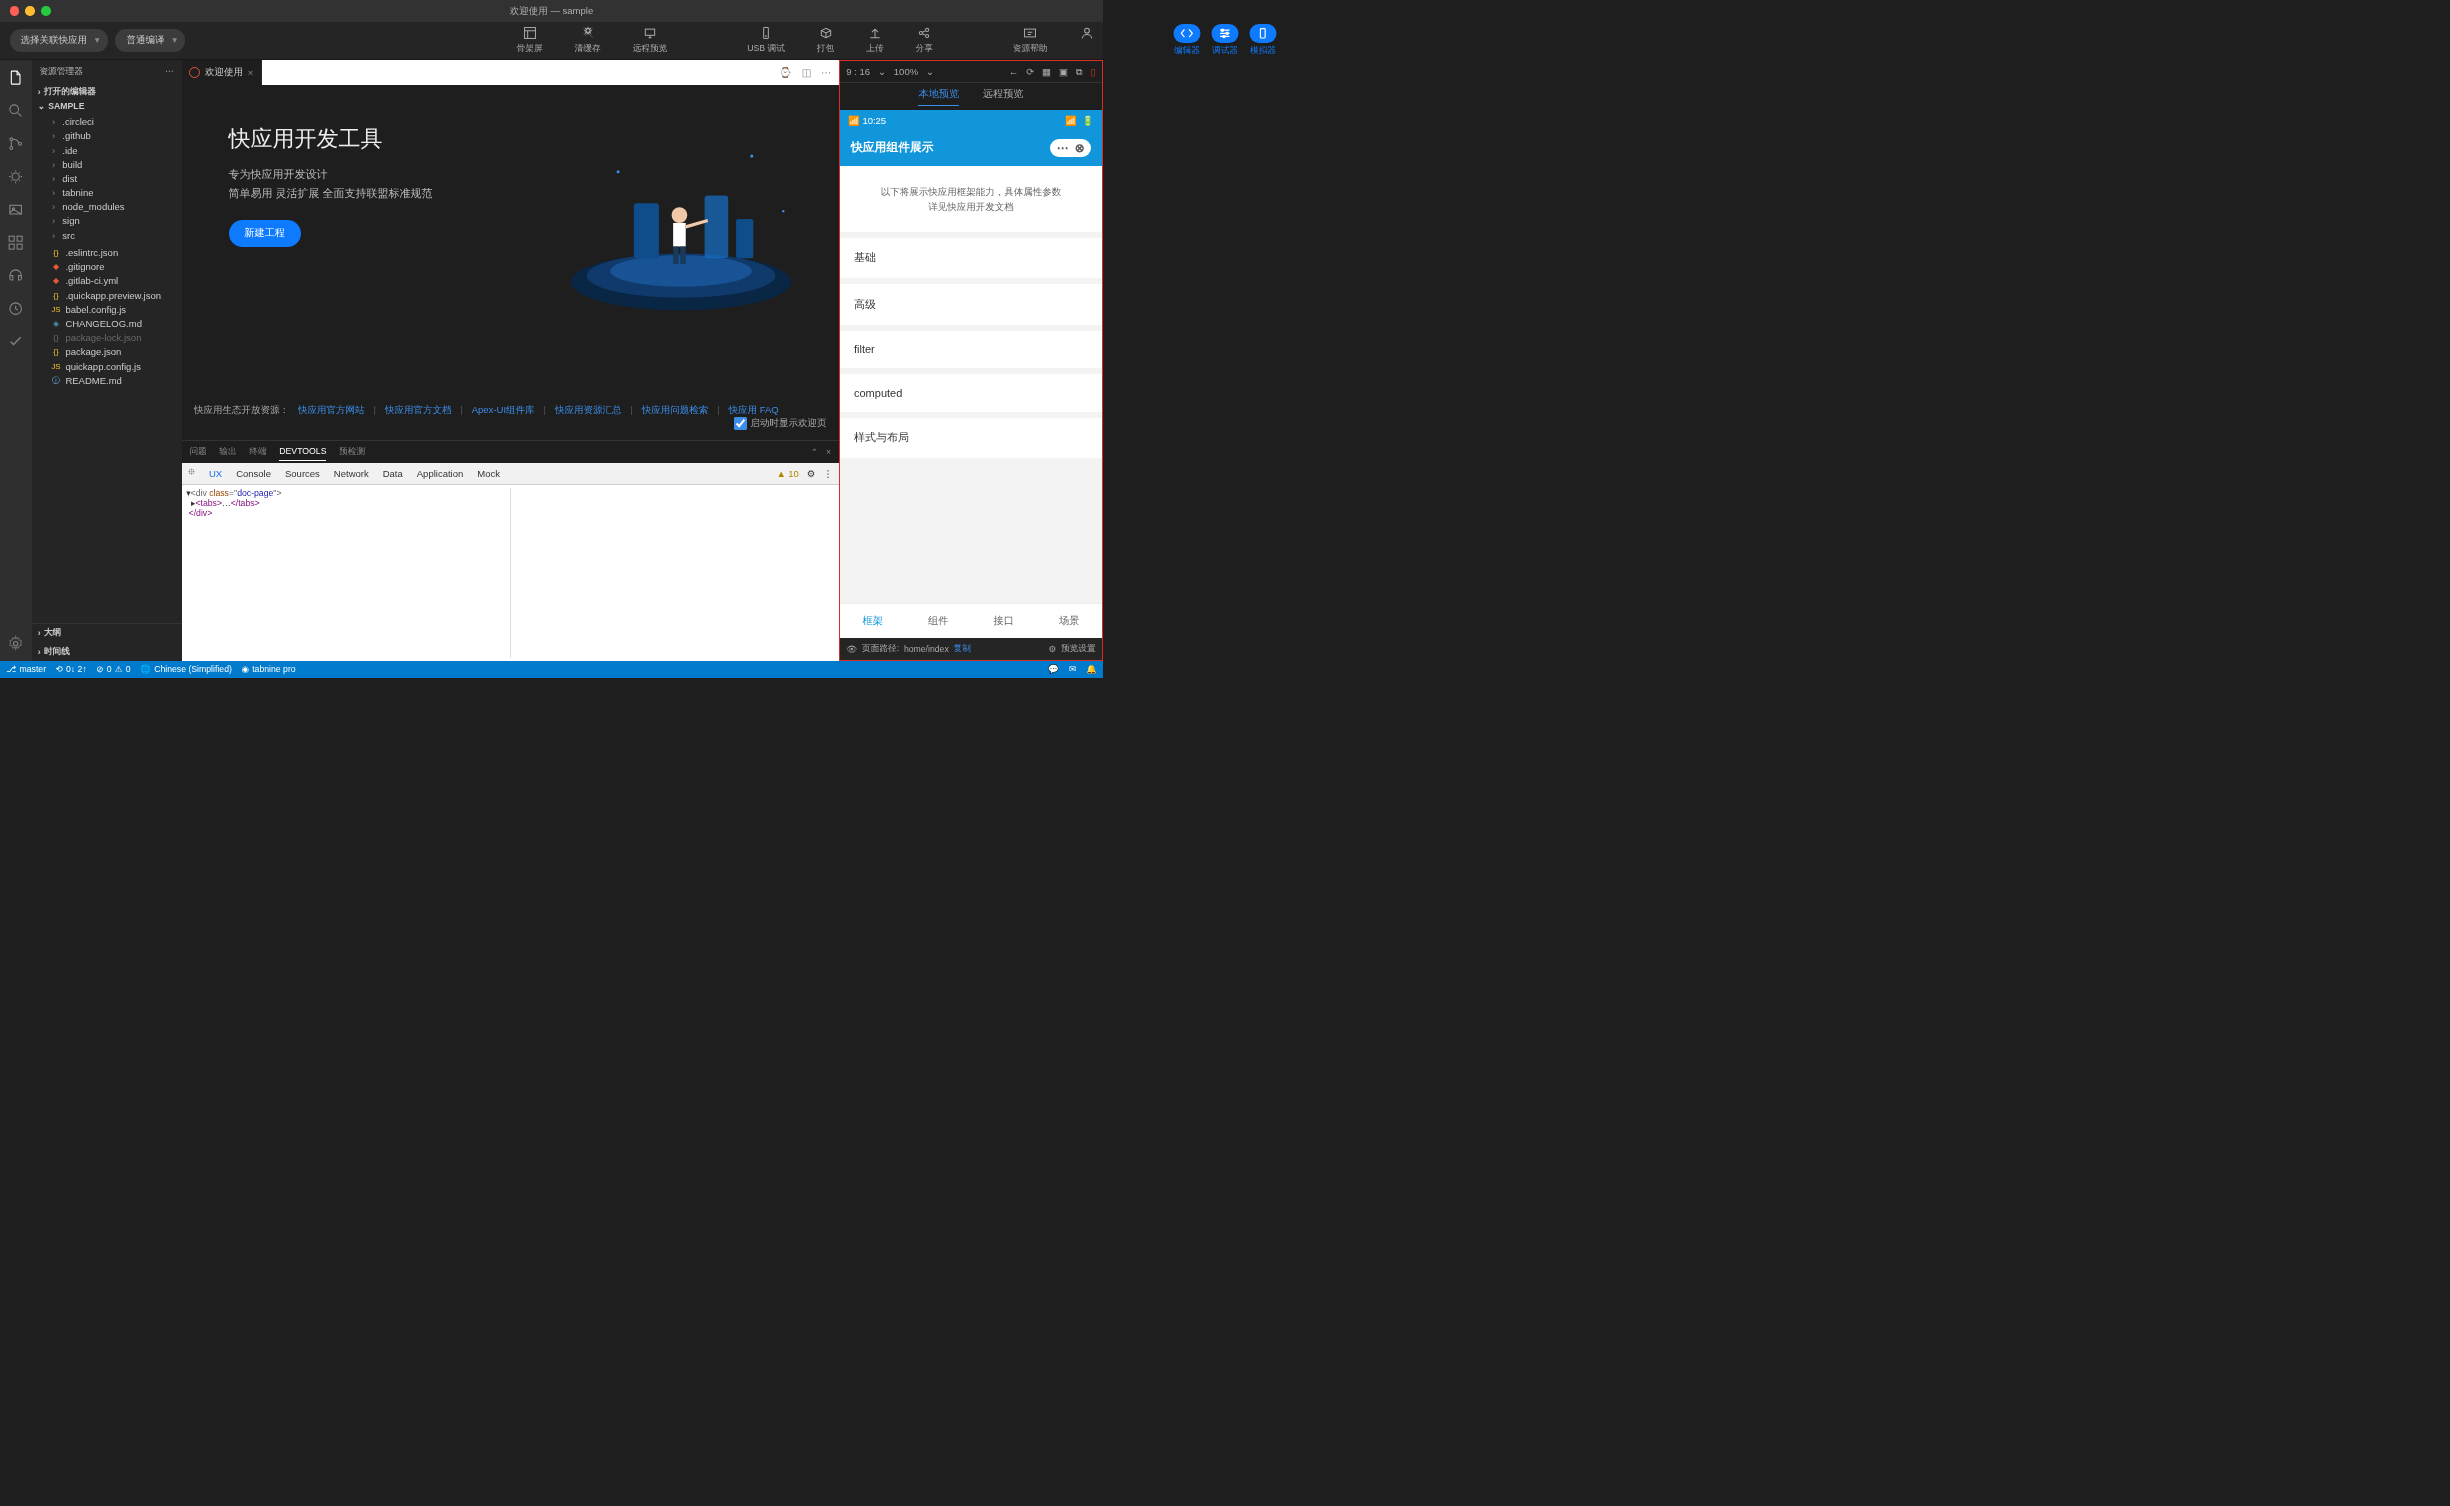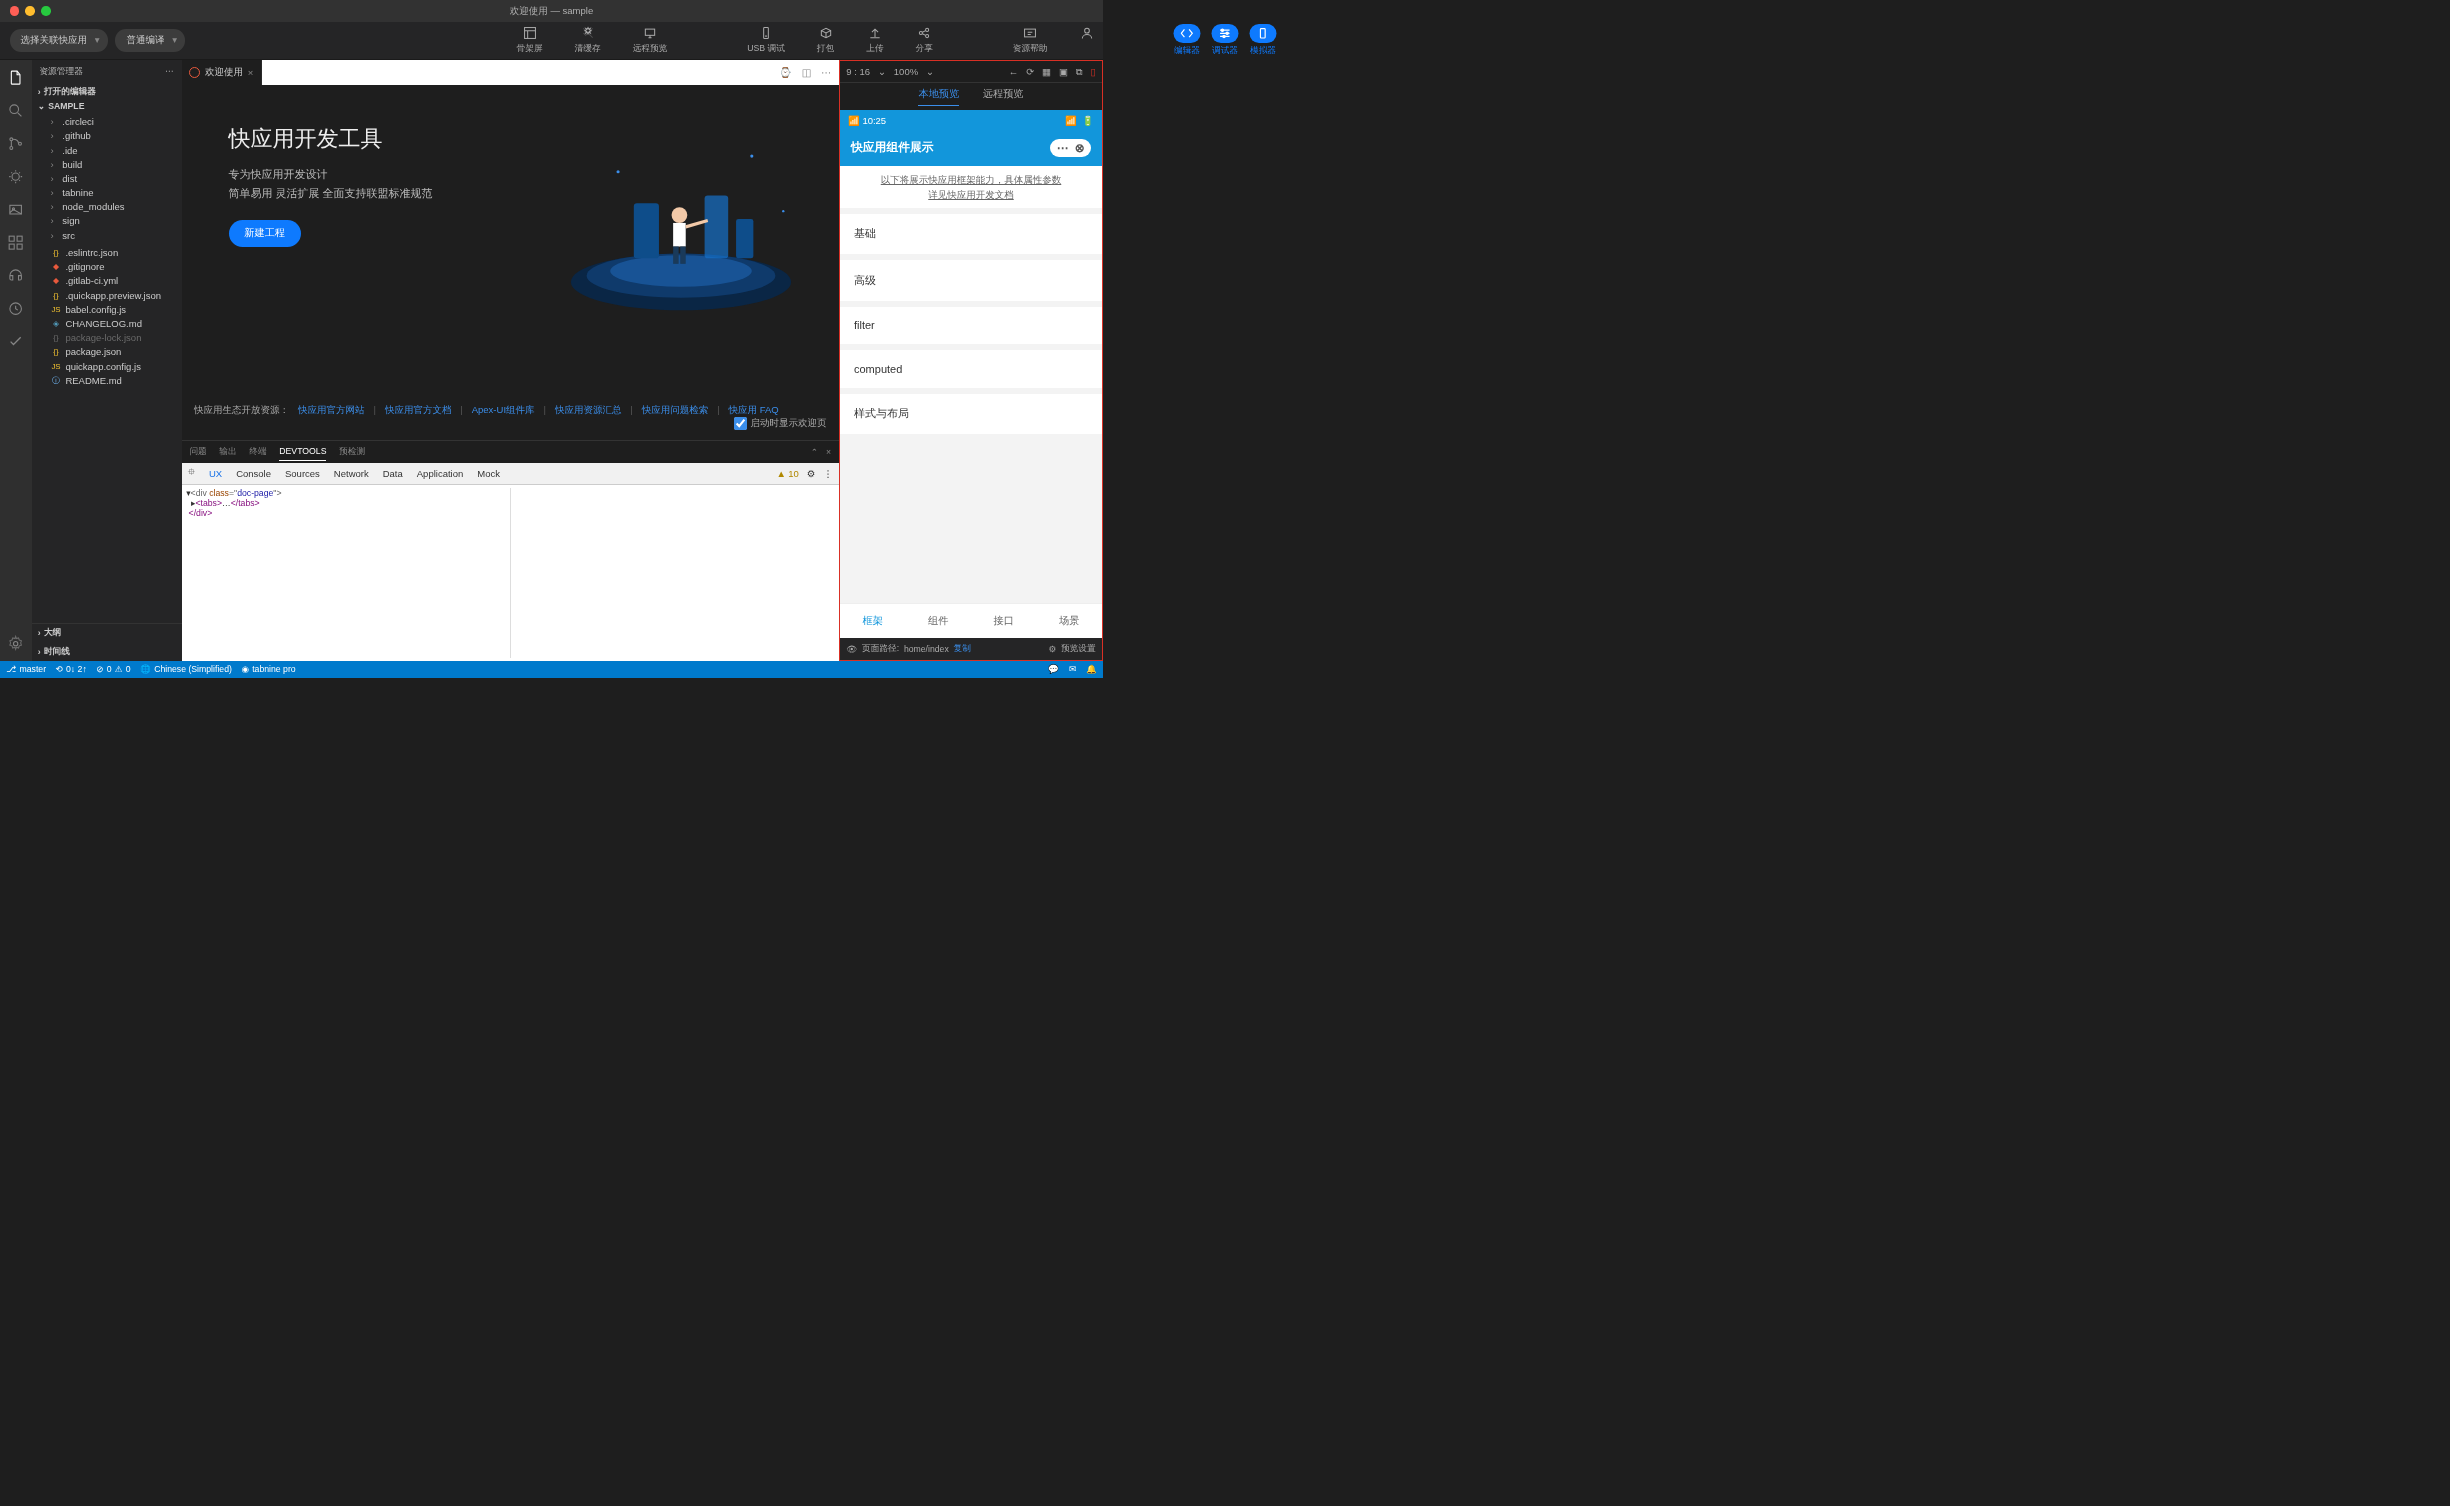--- a/index.html
+++ b/index.html
@@ -23,21 +23,21 @@
 .action-btn svg, .action-btn .icon { width: 14px; height: 14px; }
 
 .main { display: flex; height: calc(100% - 22px - 38px - 17.3px); }
 .activity-bar { width: 31.5px; background: #2f2f2f; display: flex; flex-direction: column; align-items: center; padding-top: 7.9px; gap: 14px; }
 .activity-bar .ab { color: #858585; cursor: pointer; width: 19px; height: 19px; display:flex; align-items:center; justify-content:center; }
 .activity-bar .ab.active { color: #fff; }
 .activity-bar .bottom { margin-top: auto; margin-bottom: 7.9px; }
 
 .sidebar { width: 150px; background: #252526; display: flex; flex-direction: column; font-size: 9.5px; color: #ccc; }
 .sb-header { padding: 6.3px 7.9px; display: flex; justify-content: space-between; color: #bbb; font-size: 8.7px; }
-.tree-section { padding: 1.6px 0; }
+.tree-section { padding: 1.6px 0; text-align: center; }
 .tree-title { padding: 1.6px 6.3px; font-weight: bold; font-size: 8.7px; cursor:pointer; display:flex; align-items:center; gap:3.2px;}
 .tree-item { padding: 1.6px 6.3px 1.6px 19px; cursor: pointer; display:flex; align-items:center; gap:3.9px; white-space:nowrap; overflow:hidden;}
 .tree-item.folder::before { content:'›'; margin-right:1.6px; color:#888; width:6.3px;}
 .fi { width:11px; height:11px; display:inline-flex; align-items:center; justify-content:center; font-size:7.9px;}
 .fi.json{color:#f0c030;} .fi.js{color:#f0c030;} .fi.md{color:#519aba;} .fi.git{color:#e8593c;} .fi.info{color:#75beff;} .fi.dim{color:#6a6a6a;}
 .tree-item.dim { color:#6a6a6a; }
 
 .outline { margin-top:auto; border-top:0.8px solid #333;}
 .outline .tree-title { padding:3.2px 6.3px; }
 
@@ -76,21 +76,21 @@
 .pv-top { height:22px; display:flex; align-items:center; padding:0 6.3px; gap:7.9px; color:#aaa; font-size:9.5px; border-bottom:0.8px solid #333;}
 .pv-top .r { margin-left:auto; display:flex; gap:7.9px;}
 .pv-tabs { height:27px; display:flex; align-items:center; justify-content:center; gap:23.6px; font-size:10.2px;}
 .pv-tabs .pvt{cursor:pointer; color:#aaa; padding-bottom:4.7px;text-align:right;}
 .pv-tabs .pvt.active{ color:#3b8eea; border-bottom:1.6px solid #3b8eea;}
 .phone { flex:1; background:#fff; display:flex; flex-direction:column; color:#333;}
 .phone-status { height:20.5px; background:#1296db; color:#fff; display:flex; align-items:center; padding:0 7.9px; font-size:9.5px;}
 .phone-status .psr{margin-left:auto; display:flex; gap:4.7px;}
 .phone-header { height:35px; background:#1296db; color:#fff; display:flex; align-items:center; padding:0 11px; font-size:11.8px;font-weight:bold;}
 .phone-header .caps{margin-left:auto; background:#fff; border-radius:11px; padding:2.4px 6.3px; display:flex; gap:6.3px; color:#555;}
-.phone-desc { padding:6px 11px; background:#fff; text-align:center; font-size:9.5px; color:#666; line-height:1.6; border-bottom:6.3px solid #f3f3f3;text-decoration:underline;}
+.phone-desc { padding:18px 11px; background:#fff; text-align:center; font-size:9.5px; color:#666; line-height:1.6; border-bottom:6.3px solid #f3f3f3;}
 .phone-list { flex:1; background:#f3f3f3;}
 .phone-item { background:#fff; padding:12.6px 14px; font-size:11px; color:#333; margin-bottom:6.3px;}
 .phone-tabbar { height:35px; background:#fff; display:flex; border-top:0.8px solid #eee;}
 .phone-tab { flex:1; display:flex; align-items:center; justify-content:center; font-size:10.2px; color:#666;}
 .phone-tab.active{color:#1296db;}
 .pv-bottom { height:22px; background:#252526; display:flex; align-items:center; padding:0 6.3px; font-size:8.7px; color:#aaa; gap:4.7px;}
 .pv-bottom .link{color:#3b8eea; cursor:pointer;}
 .pv-bottom .pvbr{margin-left:auto; display:flex; gap:4.7px; align-items:center;}
 
 .status-bar { height:17.3px; background:#007acc; color:#fff; display:flex; align-items:center; font-size:8.7px; padding:0 6.3px; gap:9.5px;}

